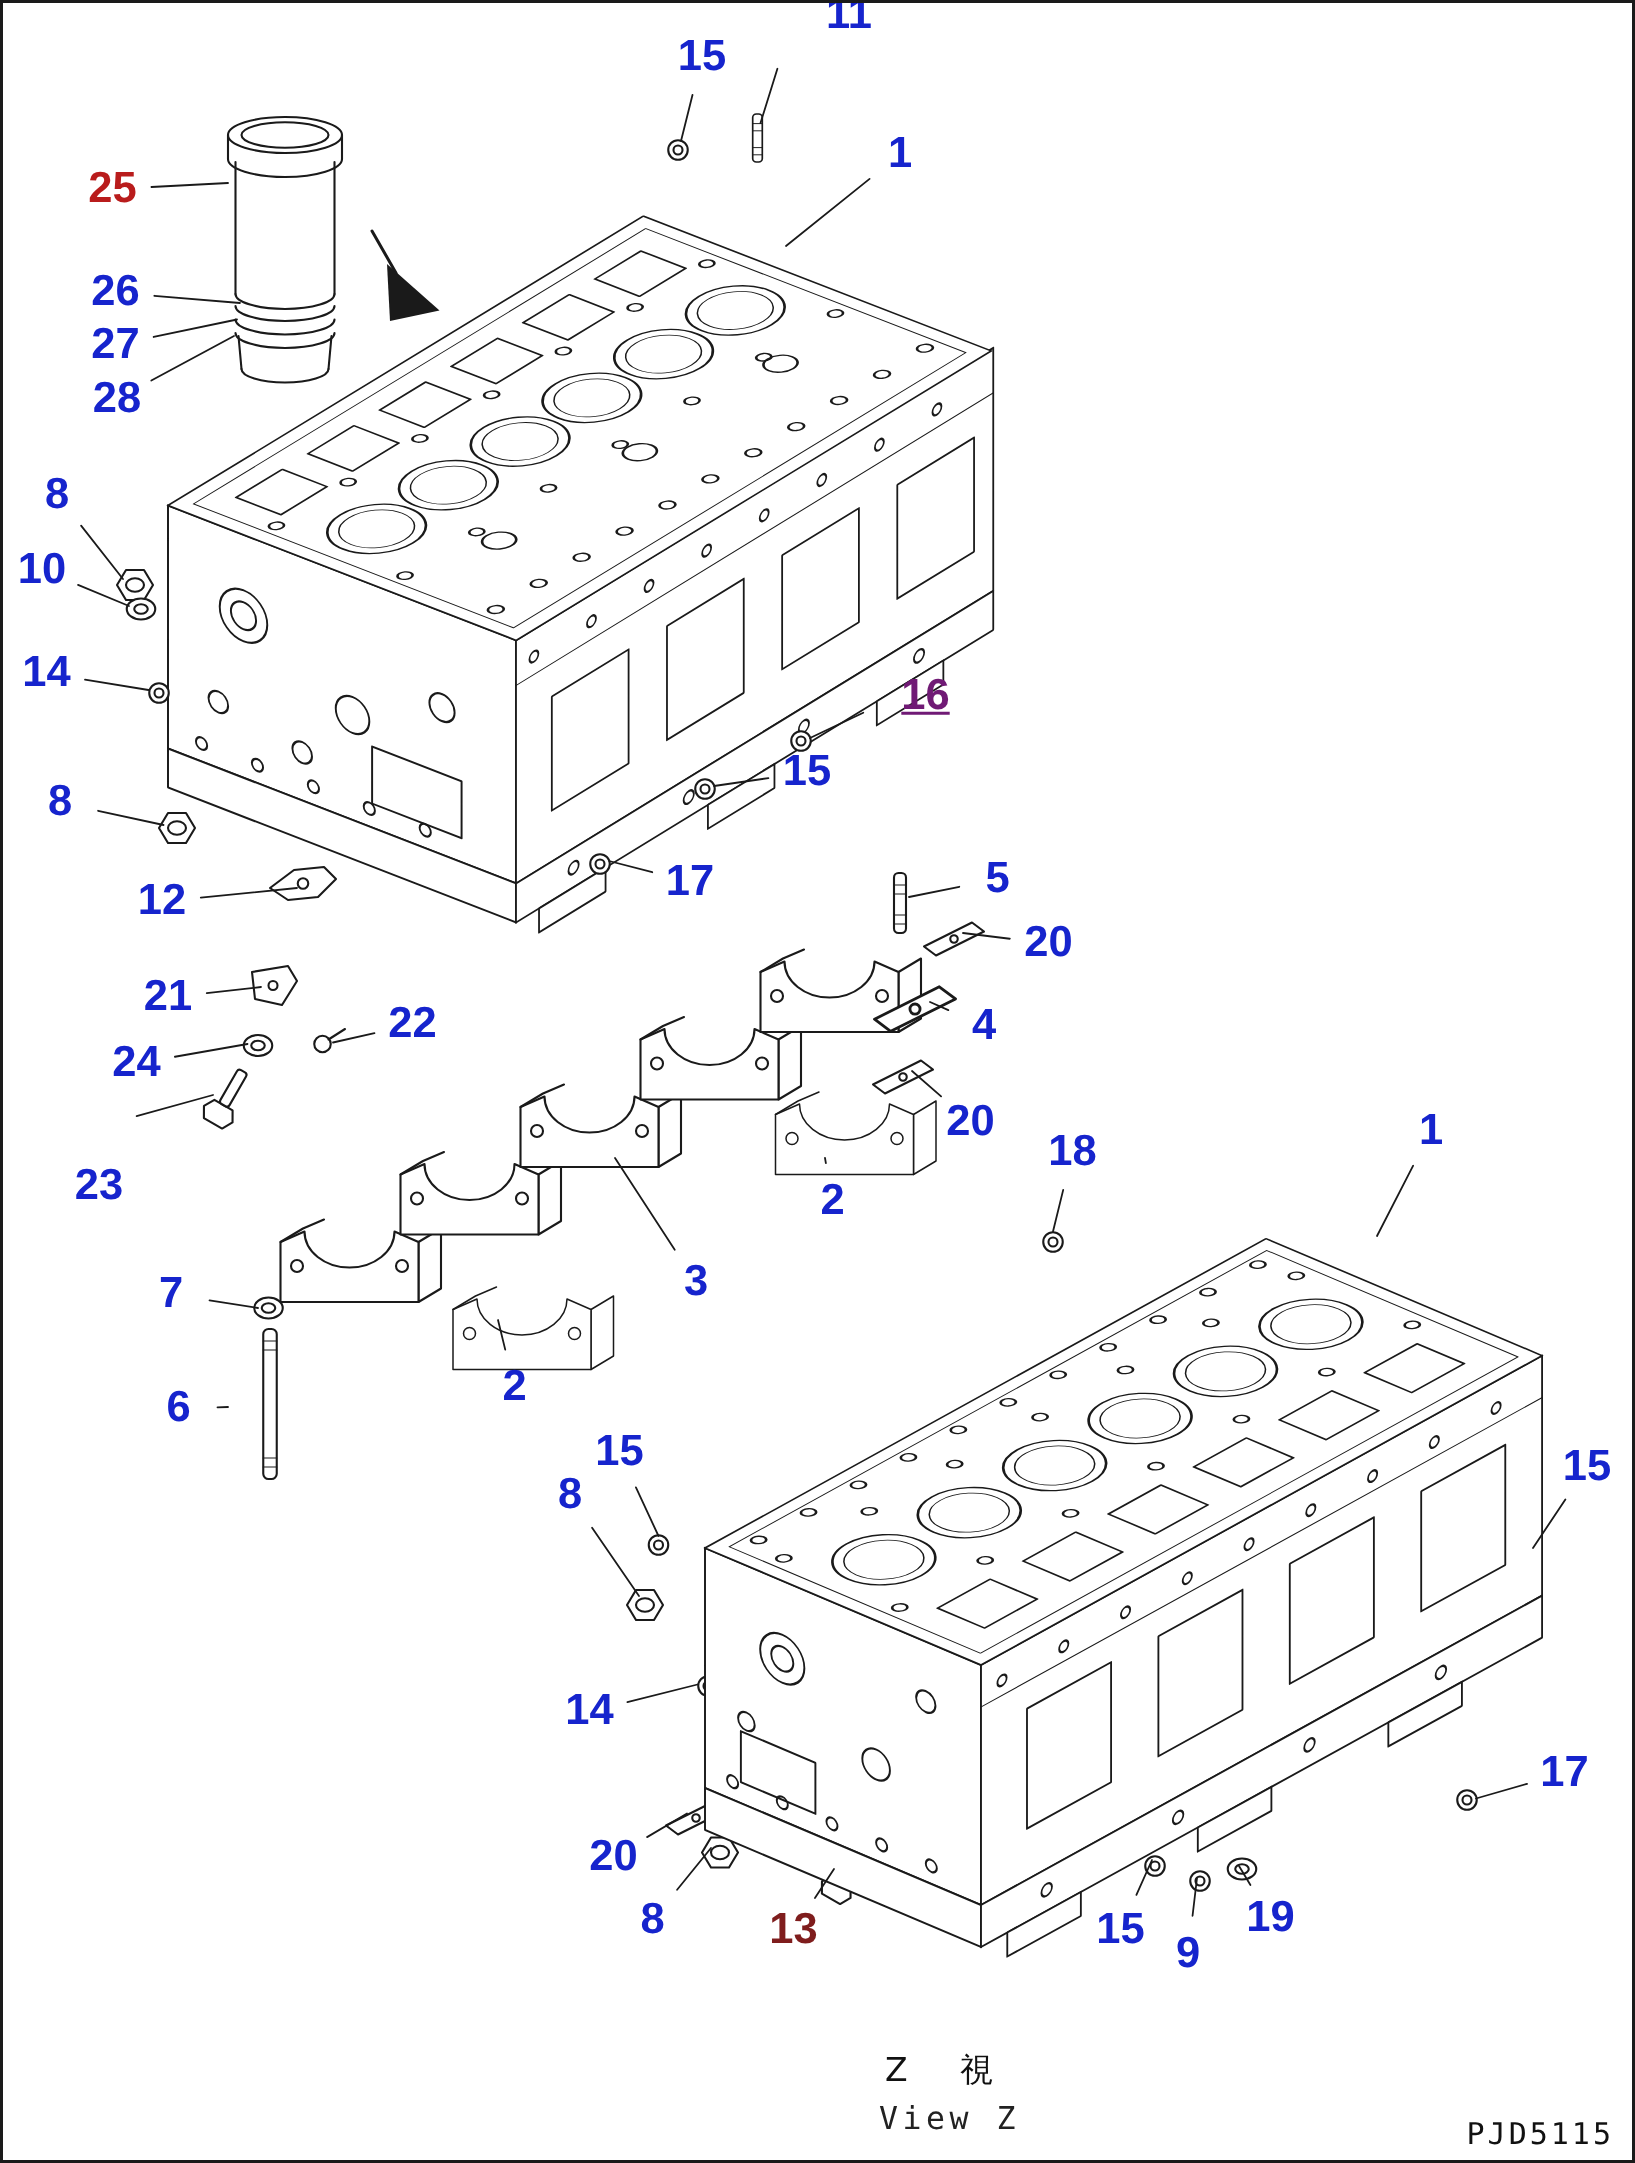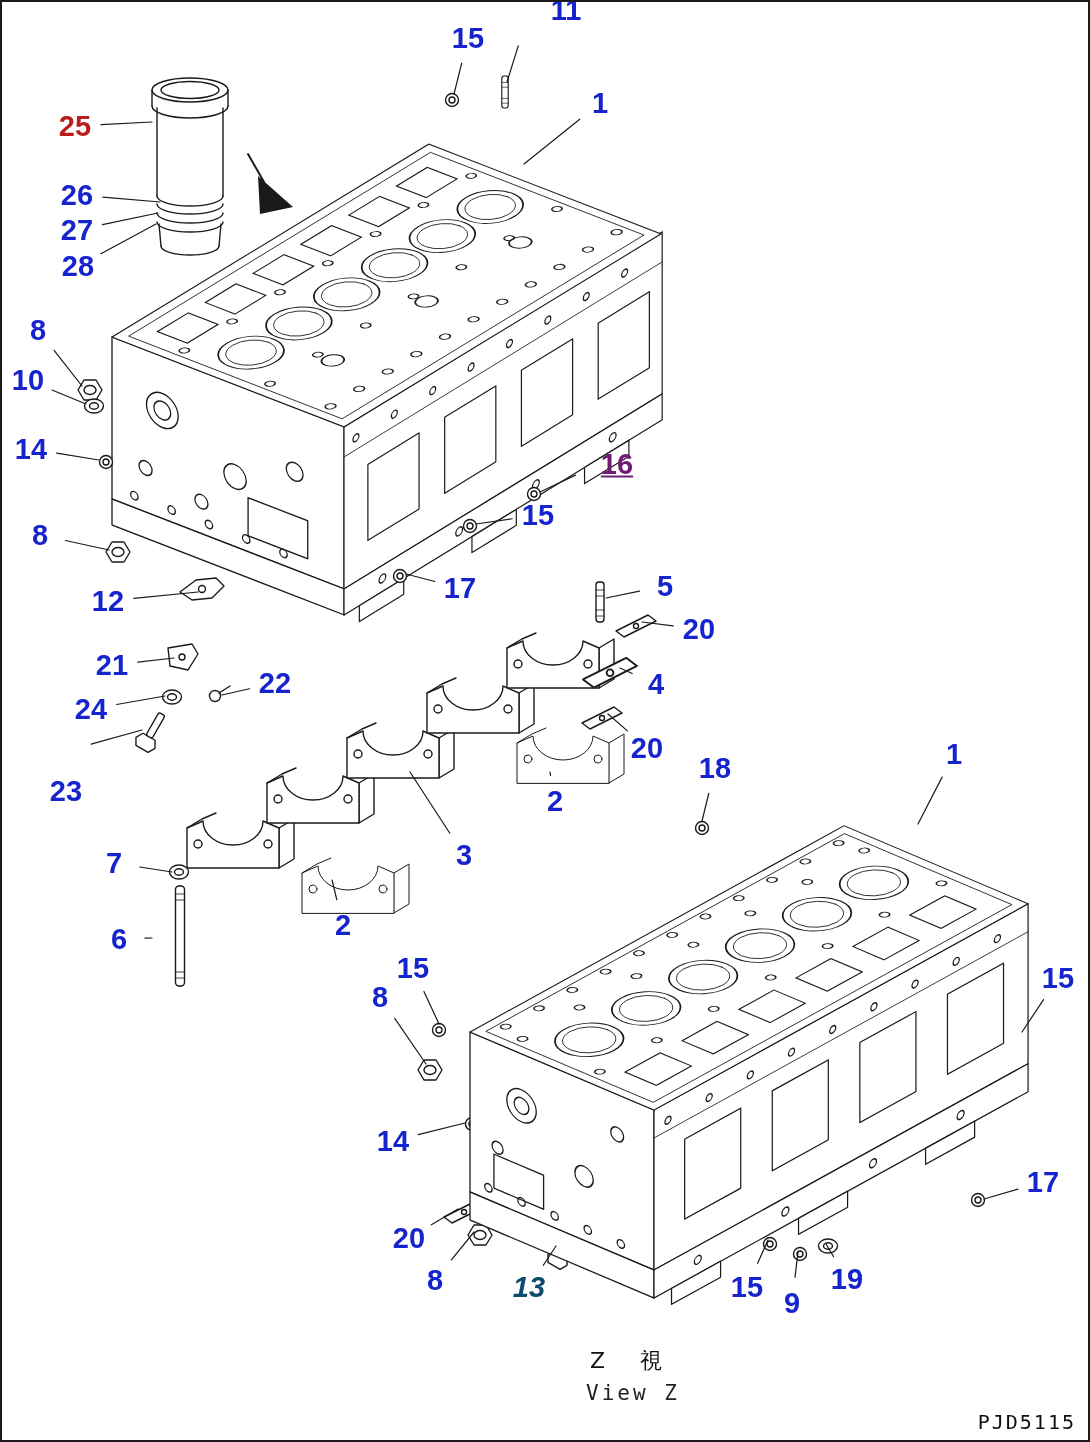--- a/index.html
+++ b/index.html
@@ -11,21 +11,21 @@
   svg.drawing{position:absolute;left:0;top:0;}
   .callout{
     position:absolute;transform:translate(-50%,-50%);
     font-family:"Liberation Sans",sans-serif;font-weight:bold;
     font-size:29px;line-height:1;white-space:nowrap;
   }
   .view-caption{
     position:absolute;left:531px;top:1344px;width:200px;text-align:center;color:#111;
   }
   .view-caption .jp{
-    font-size:22px;letter-spacing:14px;font-family:"DejaVu Sans",sans-serif;
+    font-size:22px;letter-spacing:14px;font-family:"DejaVu Sans",sans-serif;margin-top:19px;
   }
   .view-caption .en{
     margin-top:5px;font-size:21px;letter-spacing:3px;color:#222;
     font-family:"DejaVu Sans Mono",monospace;
   }
   .code{
     position:absolute;right:12px;bottom:6px;font-size:20px;letter-spacing:2px;
     color:#111;font-family:"DejaVu Sans Mono",monospace;
   }
 </style>
@@ -413,21 +413,21 @@
       <div class="callout" style="left: 341px; top: 923px; color: rgb(22, 36, 205);">2</div>
       <div class="callout" style="left: 112px; top: 861px; color: rgb(22, 36, 205);">7</div>
       <div class="callout" style="left: 117px; top: 937px; color: rgb(22, 36, 205);">6</div>
       <div class="callout" style="left: 411px; top: 966px; color: rgb(22, 36, 205);">15</div>
       <div class="callout" style="left: 378px; top: 995px; color: rgb(22, 36, 205);">8</div>
       <div class="callout" style="left: 1056px; top: 976px; color: rgb(22, 36, 205);">15</div>
       <div class="callout" style="left: 391px; top: 1139px; color: rgb(22, 36, 205);">14</div>
       <div class="callout" style="left: 1041px; top: 1180px; color: rgb(22, 36, 205);">17</div>
       <div class="callout" style="left: 407px; top: 1236px; color: rgb(22, 36, 205);">20</div>
       <div class="callout" style="left: 433px; top: 1278px; color: rgb(22, 36, 205);">8</div>
-      <div class="callout" style="left: 527px; top: 1285px; color: #0c4a6e; font-style: italic;">13</div>
+      <div class="callout" style="left: 527px; top: 1285px; color: #7f1d1d;">13</div>
       <div class="callout" style="left: 745px; top: 1285px; color: rgb(22, 36, 205);">15</div>
       <div class="callout" style="left: 790px; top: 1301px; color: rgb(22, 36, 205);">9</div>
       <div class="callout" style="left: 845px; top: 1277px; color: rgb(22, 36, 205);">19</div>
     </div>
 
   <div class="view-caption">
     <div class="jp">Z 視</div>
     <div class="en">View Z</div>
   </div>
 

